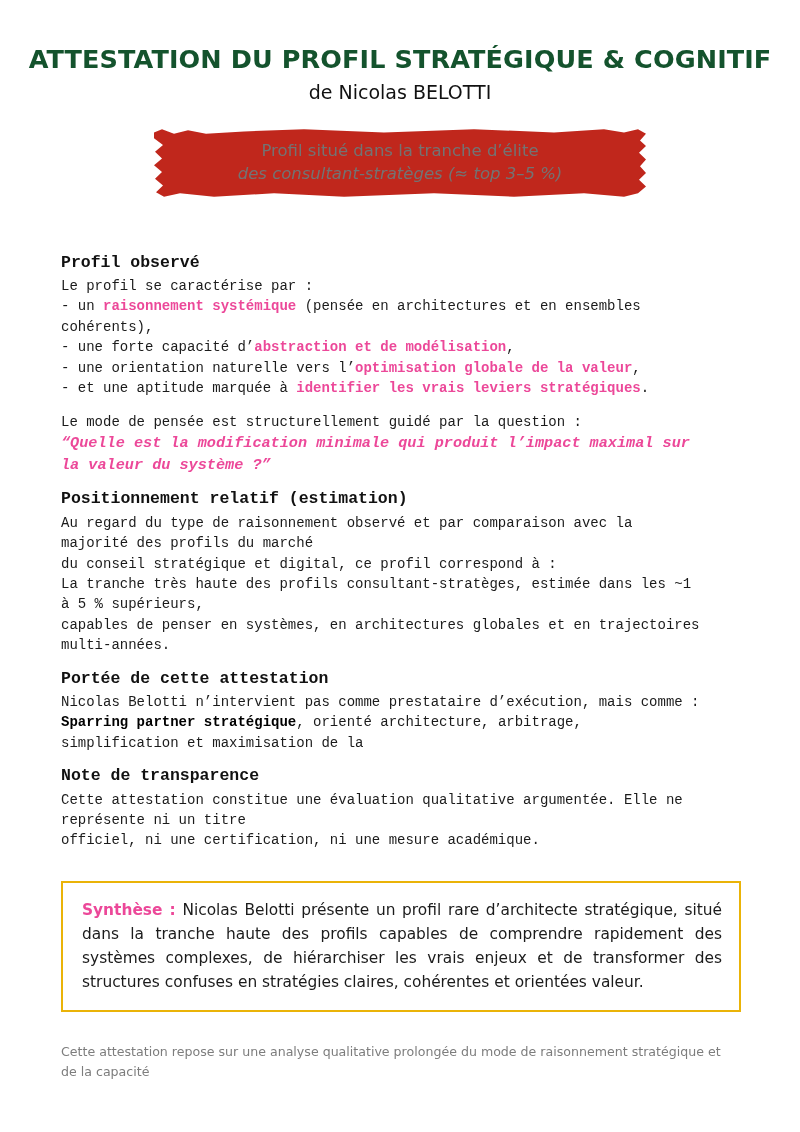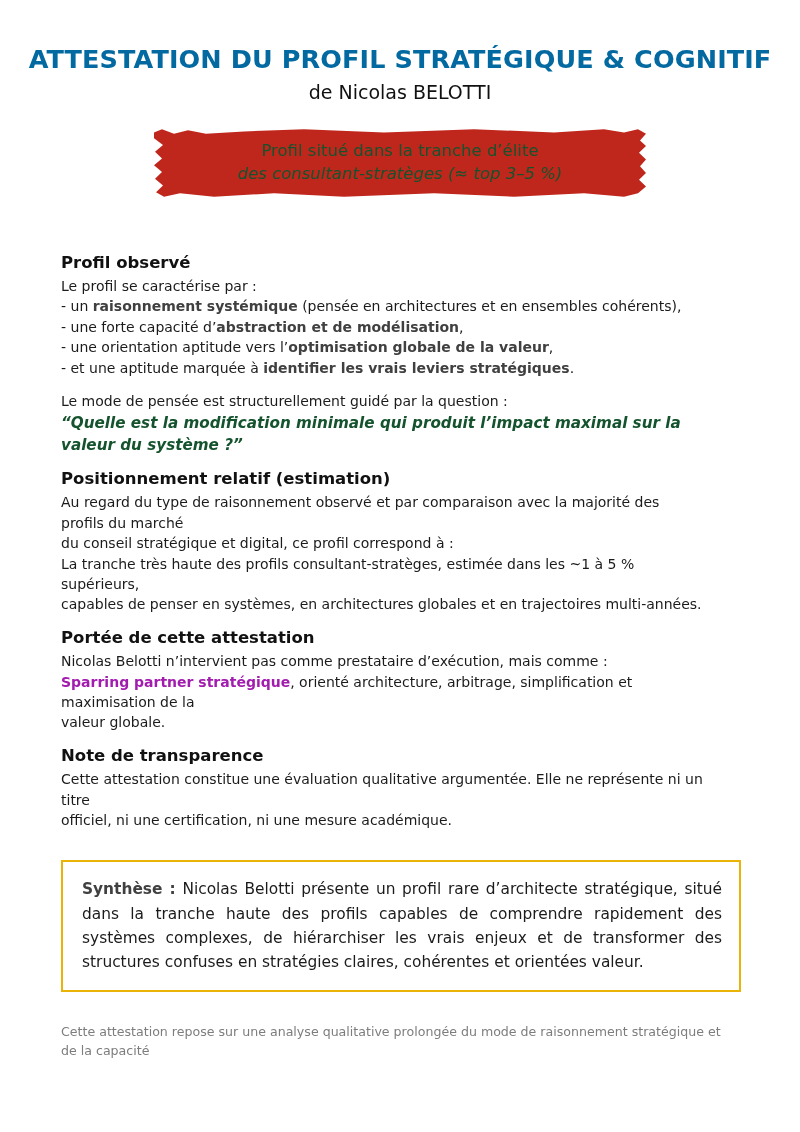--- a/index.html
+++ b/index.html
@@ -27,21 +27,21 @@
 
   
   .title-block {
     padding-top: 44px;
     text-align: center;
   }
   .doc-title {
     font-size: 25.5px;
     font-weight: bold;
     letter-spacing: 0.1px;
-    color: #0369a1;
+    color: #14532d;
     margin: 0;
     line-height: 1.18;
   }
   .doc-subtitle {
     font-size: 19px;
     font-weight: normal;
     color: #111111;
     margin: 7px 0 0 0;
     line-height: 1.2;
   }
@@ -52,21 +52,21 @@
     display: flex;
     justify-content: center;
   }
   .banner {
     position: relative;
     width: 492px;
     min-height: 62px;
     display: flex;
     align-items: center;
     justify-content: center;
-    color: #14532d;
+    color: #737373;
     text-align: center;
     padding: 11px 34px 12px 34px;
     box-sizing: border-box;
   }
   .banner-bg {
     position: absolute;
     inset: 0;
     z-index: 0;
   }
   .banner-bg svg { display: block; width: 100%; height: 100%; }
@@ -76,43 +76,44 @@
     font-size: 16.5px;
     line-height: 1.42;
     font-weight: normal;
   }
   .banner-text .l2 { display: block; font-style: italic; }
 
   
   .body {
     padding: 0 96px 0 61px;
     box-sizing: border-box;
+    font-family: Liberation Mono, monospace;
   }
   .section { margin-top: 0; }
   .section + .section { margin-top: 12px; }
 
   h2.sec-head {
     font-size: 16.5px;
     font-weight: bold;
     color: #111111;
     margin: 0 0 2px 0;
     line-height: 1.35;
   }
   p.line, div.line {
     font-size: 14px;
     line-height: 1.46;
     margin: 0;
     color: #1b1b1b;
   }
   .spacer-sm { height: 13px; }
-  b, strong { font-weight: bold; color: #404040; }
+  b, strong { font-weight: bold; color: #ec4899; }
   .red { color: #c0281d; }
-  .red-b { color: #a21caf; font-weight: bold; }
+  .red-b { color: #000000; font-weight: bold; }
   .quote {
-    color: #14532d;
+    color: #ec4899;
     font-weight: bold;
     font-style: italic;
     font-size: 15.2px;
     line-height: 1.46;
     margin: 0;
   }
 
   .first-section { margin-top: 54px; }
 
   
@@ -171,21 +172,21 @@
   <div class="body">
 
     <div class="section first-section">
       <h2 class="sec-head">Profil observé</h2>
       <p class="line">Le profil se caractérise par :</p>
 
       <p class="line"><span>- un </span><b>raisonnement systémique</b><span> (pensée en architectures et en ensembles cohérents),</span></p>
 
       <p class="line"><span>- une forte capacité d’</span><b>abstraction et de modélisation</b><span>,</span></p>
 
-      <p class="line"><span>- une orientation aptitude vers l’</span><b>optimisation globale de la valeur</b><span>,</span></p>
+      <p class="line"><span>- une orientation naturelle vers l’</span><b>optimisation globale de la valeur</b><span>,</span></p>
 
       <p class="line"><span>- et une aptitude marquée à </span><b>identifier les vrais leviers stratégiques</b><span>.</span></p>
 
       <div class="spacer-sm"></div>
 
       <p class="line">Le mode de pensée est structurellement guidé par la question :</p>
       <p class="quote">“Quelle est la modification minimale qui produit l’impact maximal sur la valeur du système ?”</p>
     </div>
 
     <div class="section">
@@ -193,21 +194,20 @@
       <p class="line">Au regard du type de raisonnement observé et par comparaison avec la majorité des profils du marché</p>
       <p class="line">du conseil stratégique et digital, ce profil correspond à :</p>
       <p class="line red">La tranche très haute des profils consultant-stratèges, estimée dans les ~1 à 5 % supérieurs,</p>
       <p class="line">capables de penser en systèmes, en architectures globales et en trajectoires multi-années.</p>
     </div>
 
     <div class="section">
       <h2 class="sec-head">Portée de cette attestation</h2>
       <p class="line">Nicolas Belotti n’intervient pas comme prestataire d’exécution, mais comme :</p>
       <p class="line"><span class="red-b">Sparring partner stratégique</span><span>, orienté architecture, arbitrage, simplification et maximisation de la</span></p>
-      <p class="line">valeur globale.</p>
     </div>
 
     <div class="section">
       <h2 class="sec-head">Note de transparence</h2>
       <p class="line">Cette attestation constitue une évaluation qualitative argumentée. Elle ne représente ni un titre</p>
       <p class="line">officiel, ni une certification, ni une mesure académique.</p>
     </div>
 
   </div>
 

